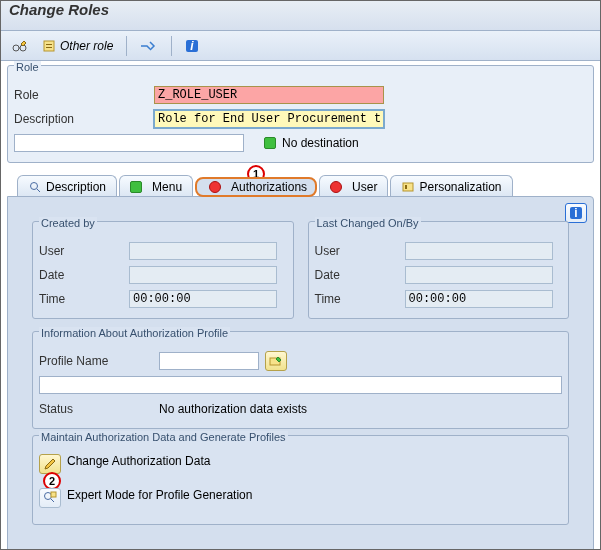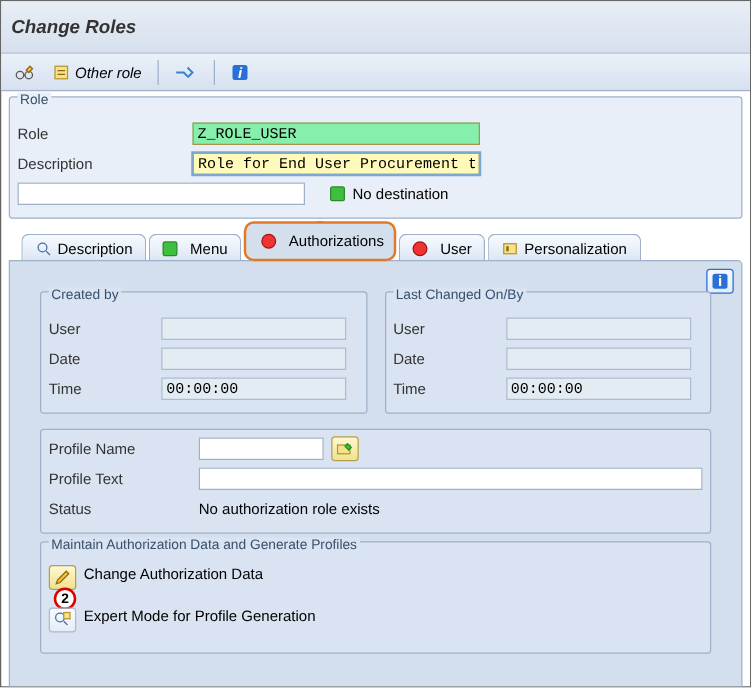--- a/index.html
+++ b/index.html
@@ -1,43 +1,43 @@
 <!DOCTYPE html>
 <html><head>
 <meta charset="utf-8">
 <style>
   * { box-sizing: border-box; font-family: Arial, sans-serif; font-size: 12px; }
   body { margin: 0; padding: 0; background: #fff; width: 601px; }
   .frame { border: 1px solid #666; width: 601px; height: 550px; background: #fff; overflow: hidden; }
 
-  .titlebar { background: linear-gradient(#e8eef5, #d6e0ee); height: 42px; display:flex; align-items:flex-end; padding: 12px 8px; border-bottom: 1px solid #9fb1c9; }
+  .titlebar { background: linear-gradient(#e8eef5, #d6e0ee); height: 30px; display:flex; align-items:flex-start; padding: 0 8px; border-bottom: 1px solid #9fb1c9; }
   .titlebar span { font-size: 15px; font-weight: bold; font-style: italic; color: #333; }
 
   .toolbar { background: linear-gradient(#eaf1f9, #d6e1f0); height: 30px; display:flex; align-items:center; padding: 0 6px; border-bottom: 1px solid #9fb1c9; gap: 4px; }
   .tbtn { height: 22px; min-width: 24px; display:inline-flex; align-items:center; justify-content:flex-start; padding: 0 4px; border-radius: 3px; border:1px solid transparent; cursor:pointer; gap:3px;font-style:italic; }
   .sep { width:1px; height:20px; background:#9fb1c9; margin: 0 4px; display:inline-block; }
 
   .content { padding: 4px 6px; }
   .groupbox { border:1px solid #9fb1c9; border-radius:3px; margin: 0 0 6px 0; padding: 4px 6px 6px 6px; background:#e8eff8; position:relative; }
   .groupbox.inner { background:#d9e3f1; }
   .groupbox .legend { position:relative; top:-10px; left:0; background:inherit; padding:0 2px; color:#37506e; font-size:11px; display:inline-block; }
 
   .row { display:flex; align-items:center; height:22px; margin-bottom:2px; }
   .lbl { width:140px; color:#333; }
   .inp { height:18px; border:1px solid #9fb1c9; background:#fff; padding:1px 3px; font-family:'Courier New',monospace; font-size:12px; }
-  .role-inp { background:#86efac; border:1px solid #a8934a; }
+  .role-inp { background:#fca5a5; border:1px solid #a8934a; }
   .desc-inp { background:#fff9ba; border:1px solid #a8934a; outline:2px solid #7ba9ce; outline-offset:-1px; }
   .status-led { width:12px; height:12px; border-radius:2px; display:inline-block; vertical-align:middle; margin-right:6px; }
   .led-red { background:#e33; border:1px solid #a11; border-radius:50%; }
   .led-green-sq { background:#3fbf3f; border:1px solid #2a8a2a; }
 
   
   .tabstrip { display:flex; align-items:end; height:28px; padding-left:10px; margin-top:4px; position:relative; }
   .tab { display:flex; align-items:center; gap:4px; height:22px; padding:0 10px; border:1px solid #9fb1c9; border-bottom:none; border-top-left-radius:6px; border-top-right-radius:6px; background:linear-gradient(#f7fbff,#dbe6f3); margin-right:2px; cursor:pointer; position:relative; }
-  .tab.active { background:#d4dfee; height:32px; z-index:2;padding-left:12px; }
+  .tab.active { background:#d4dfee; height:20px; z-index:2;padding-left:12px; }
   .tab .ticon { width:14px; height:14px; display:inline-flex; align-items:center; justify-content:center; }
   .tab-body { border:1px solid #9fb1c9; background:#d4dfee; padding:24px; margin-top:-1px; border-radius:0 4px 4px 4px; position:relative; }
 
   .callout-box { border:2px solid #e07a2a; border-radius:8px; padding:0 8px; height:24px; display:flex; align-items:center; position:relative; }
   .callout-num { position:absolute; width:18px; height:18px; border-radius:50%; background:#fff; border:2px solid #d00; color:#000; font-weight:bold; display:flex; align-items:center; justify-content:center; font-size:11px; }
 
   .two-col{ display:flex; gap:14px; }
   .col { flex:1; }
   .small-lbl { width:90px; }
   .small-inp { width:148px; background:#e4ecf3; border:1px solid #a9bcd0; }
@@ -186,38 +186,38 @@
               <input class="inp small-inp" readonly="" value="" style="">
             </div>
           <div class="row">
               <div class="lbl small-lbl">Time</div>
               <input class="inp small-inp mono" readonly="" value="00:00:00" style="">
             </div>
         </div>
       </div>
 
       <div class="groupbox inner" style="margin-top:6px;">
+        <span class="legend">Information About Authorization Profile</span>
         <div class="row">
           <div class="lbl" style="width:120px;">Profile Name</div>
           <input class="inp" style="width: 100px; background: rgb(255, 255, 255);" value="">
           <span style="width:6px;"></span>
           <div class="iconbtn">
             <svg width="14" height="12" viewBox="0 0 14 12">
                 <rect x="1" y="3" width="10" height="7" fill="#f7e28a" stroke="#b6952f"></rect>
                 <path d="M9 2l3 3-2 2-3-3z" fill="#3fbf3f" stroke="#2a8a2a"></path>
               </svg>
           </div>
         </div>
         <div class="row">
-          <div class="lbl" style="width:120px;">Profile Text</div>
           <input class="inp" style="flex: 1 1 0%; background: rgb(255, 255, 255);" value="">
         </div>
         <div class="row">
           <div class="lbl" style="width:120px;">Status</div>
-          <span>No authorization role exists</span>
+          <span>No authorization data exists</span>
         </div>
       </div>
 
       <div class="groupbox inner" style="margin-top:6px;">
         <span class="legend">Maintain Authorization Data and Generate Profiles</span>
         <div class="link-row" style="position:relative;">
           <div class="iconbtn">
             <svg width="14" height="14" viewBox="0 0 14 14">
                 <path d="M2 12l1-3 7-7 2 2-7 7-3 1z" fill="#f4c443" stroke="#8a6a12"></path>
               </svg>

